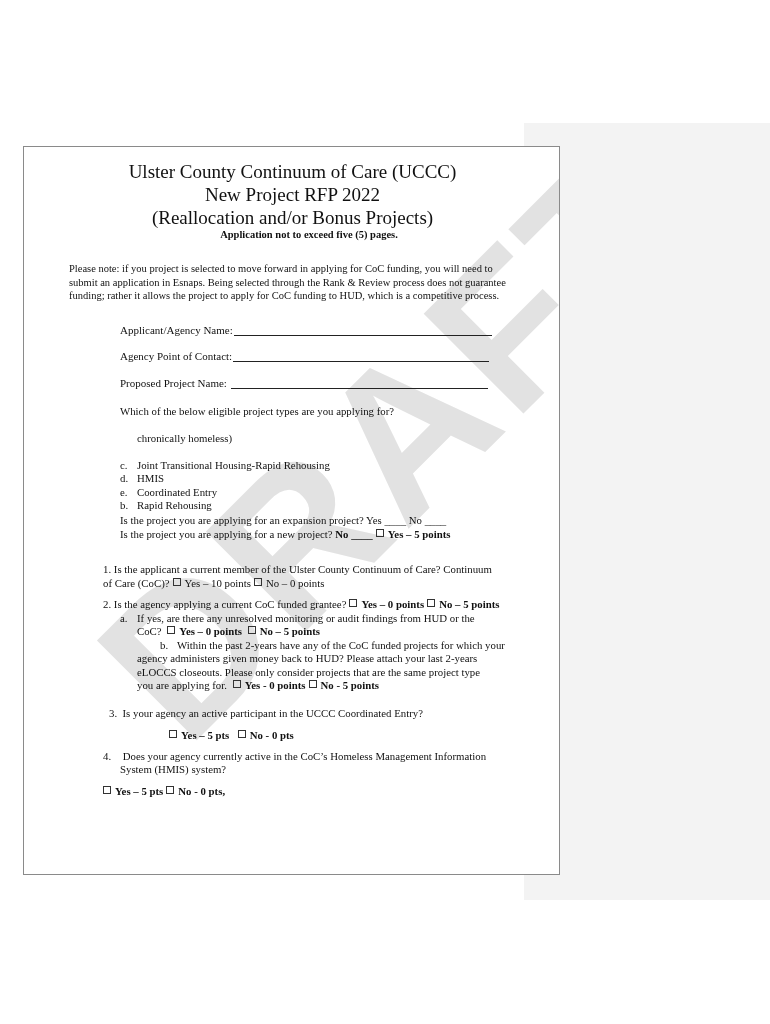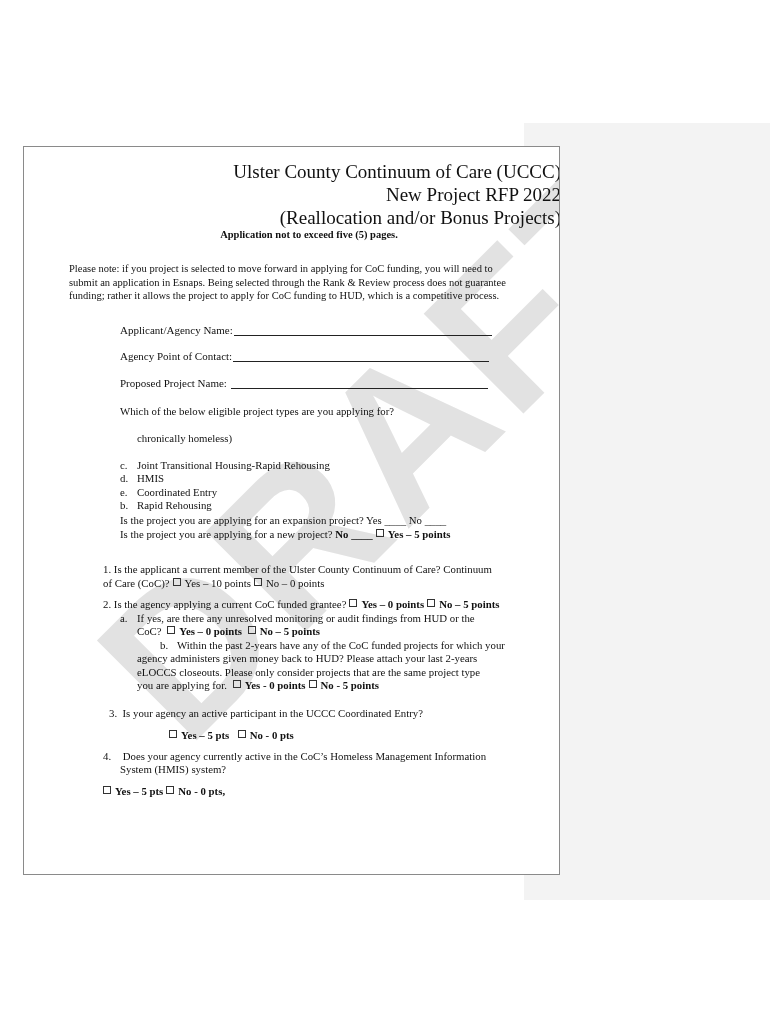--- a/index.html
+++ b/index.html
@@ -55,21 +55,21 @@
       left: 0;
       top: 0;
       width: 100%;
       height: 100%;
       z-index: 1;
     }
     .title-line {
       position: absolute;
       left: 0;
       width: 537px;
-      text-align: right;
+      text-align: center;
       font-size: 19px;
       line-height: 22px;
     }
     .subnote {
       position: absolute;
       left: 0;
       width: 570px;
       text-align: center;
       font-size: 10.5px;
       font-weight: bold;

